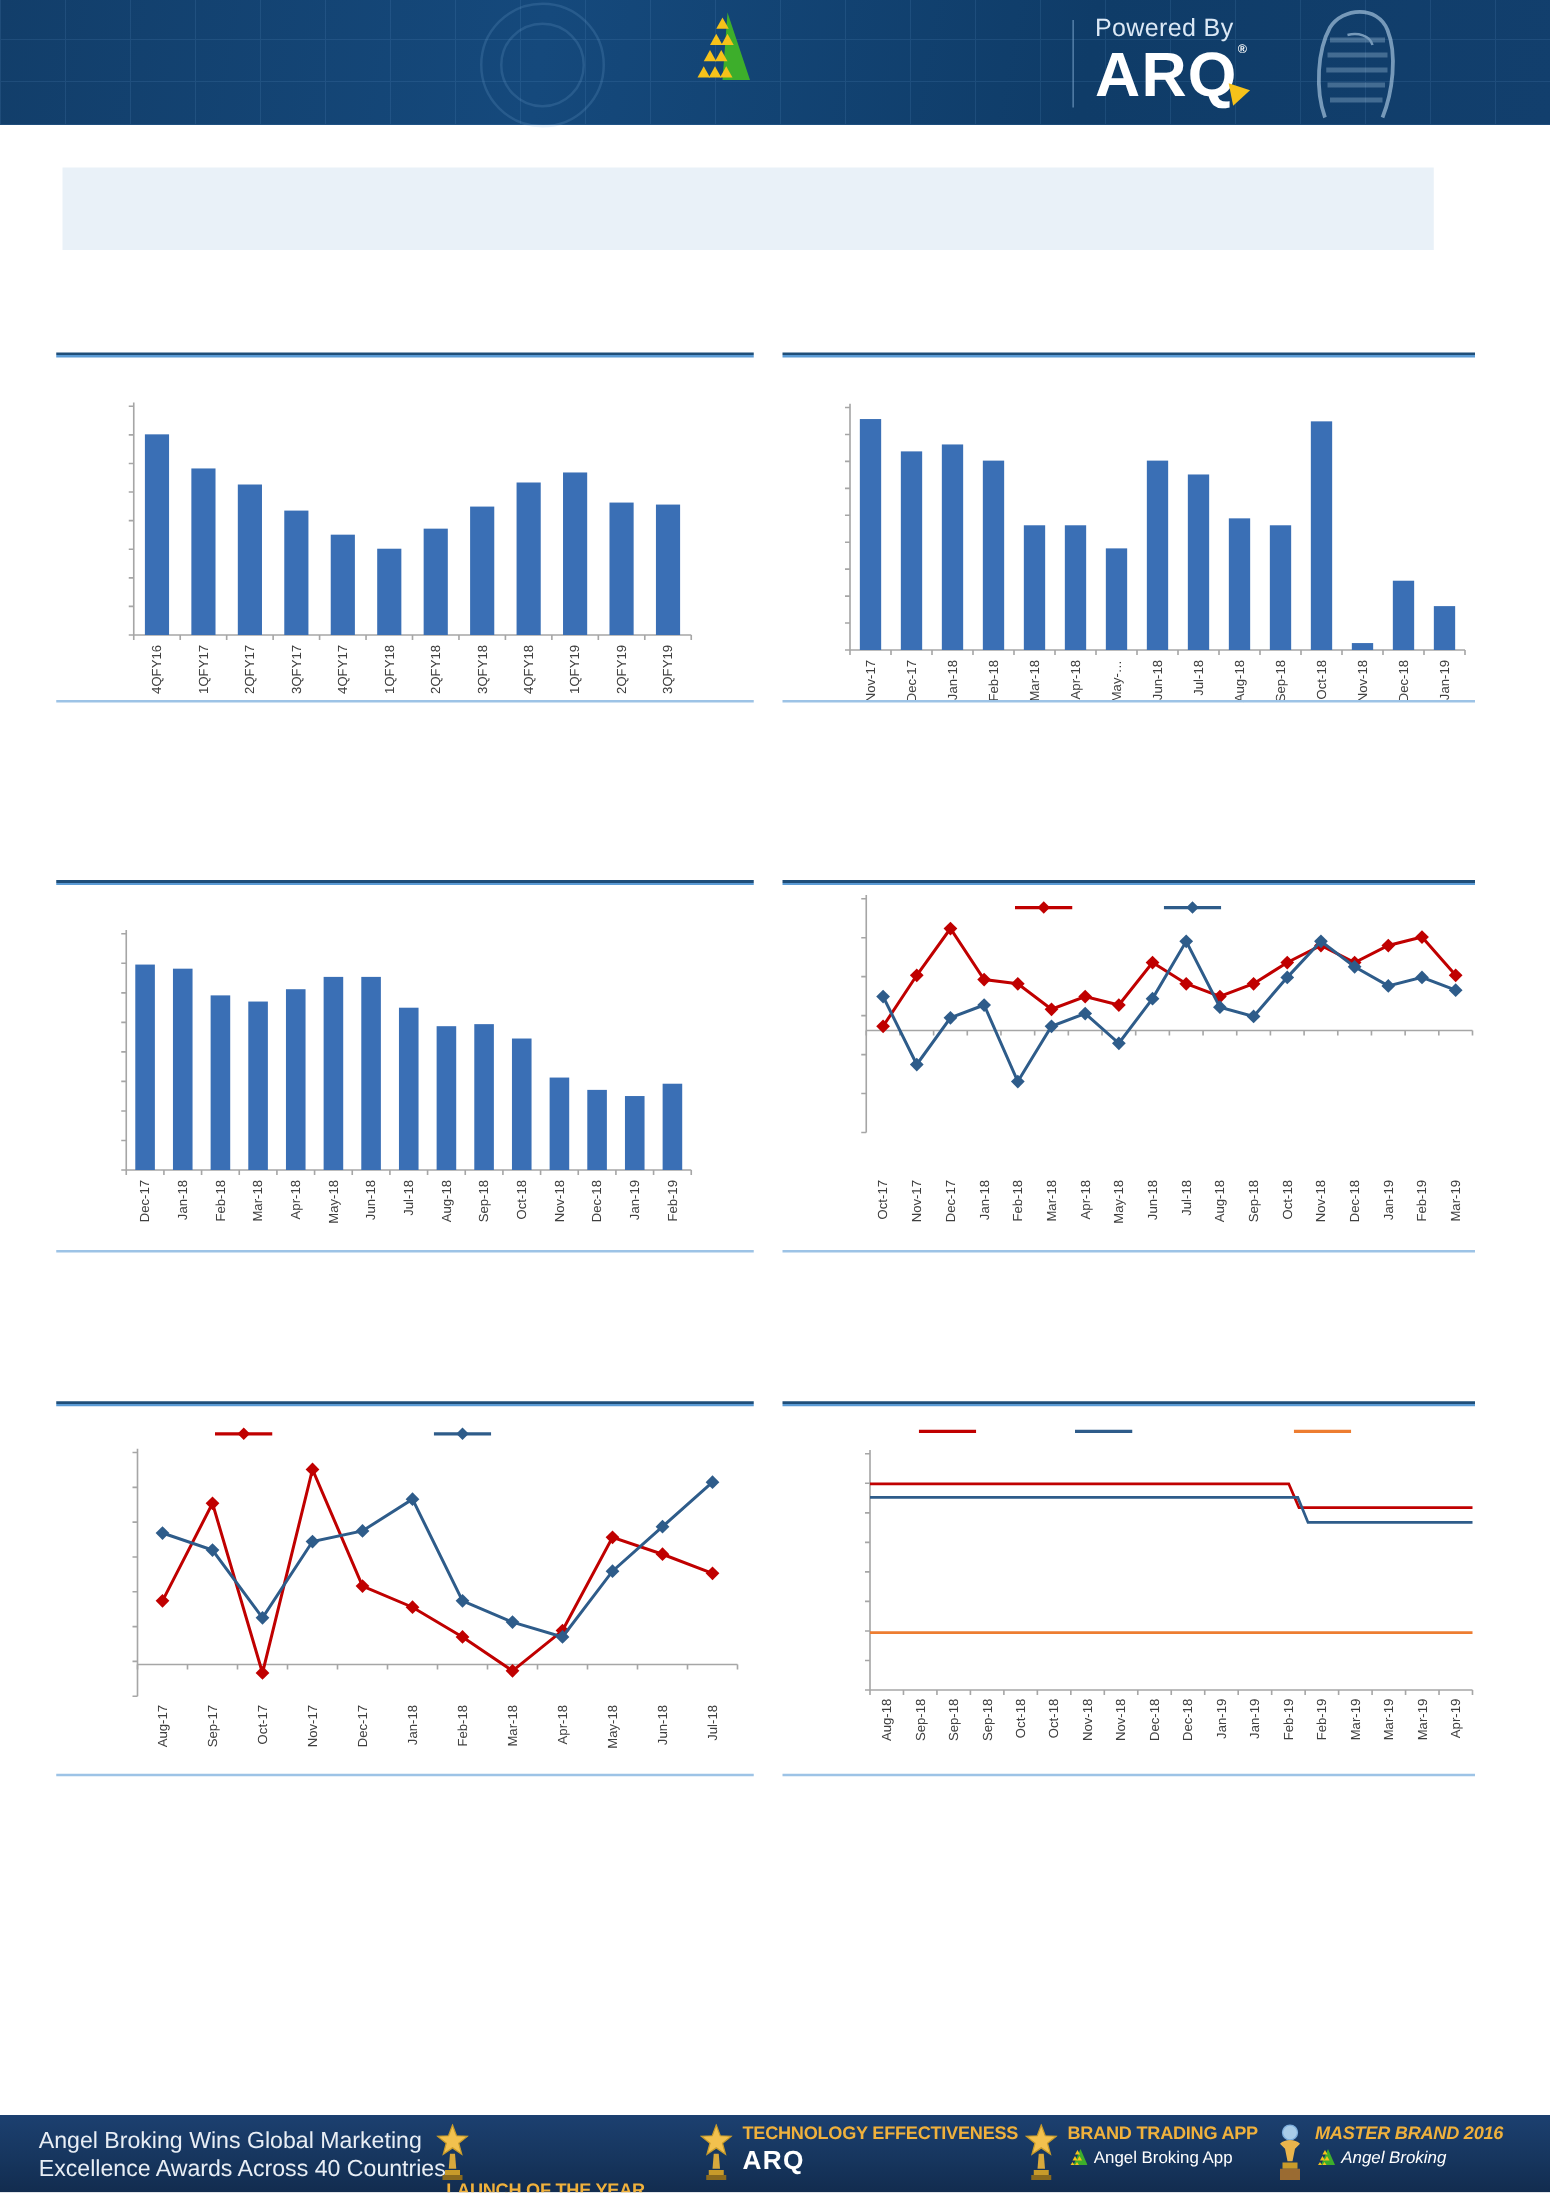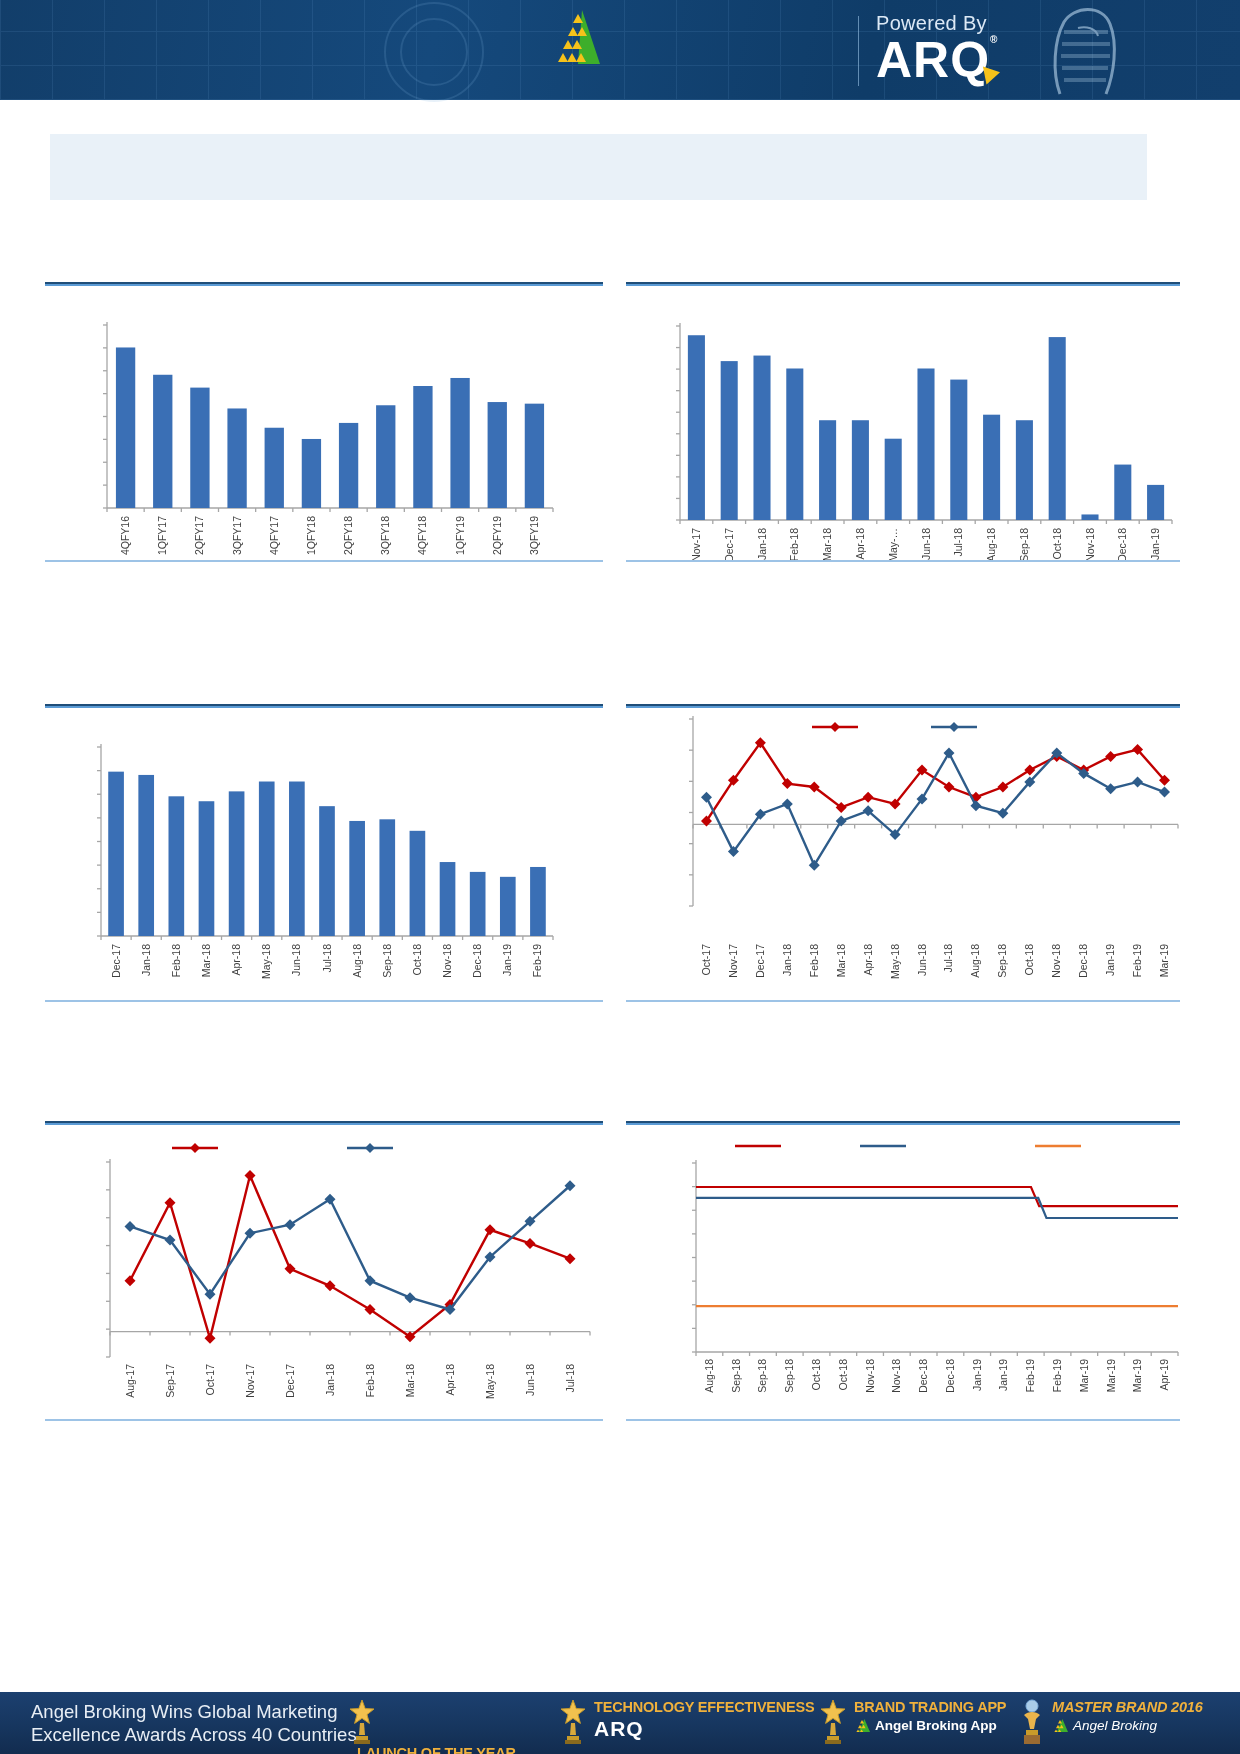--- a/index.html
+++ b/index.html
@@ -575,21 +575,21 @@
         <div class="award-title">BRAND TRADING APP</div>
         <div class="award-sub">
           <svg class="mini-pyramid" width="16" height="13" viewBox="0 0 20 16">
             <path d="M13 0 L20 16 L6 16 Z" fill="#3DAE2B"></path>
             <path d="M10 1 L12.5 5.5 L7.5 5.5 Z" fill="#F6C21A"></path>
             <path d="M7.5 7 L10 11.5 L5 11.5 Z" fill="#F6C21A"></path>
             <path d="M12 7 L14.5 11.5 L9.5 11.5 Z" fill="#F6C21A"></path>
             <path d="M5 13 L7 16 L3 16 Z" fill="#F6C21A"></path>
             <path d="M9.5 13 L11.5 16 L7.5 16 Z" fill="#F6C21A"></path>
           </svg>
-          <span class="ab-text" style="font-weight:bold;">Angel Broking App</span>
+          <span class="ab-text" style="font-weight:normal;">Angel Broking App</span>
         </div>
       </div>
     </div>
 
     <div class="award" style="left:1020px;font-style:italic;">
       <svg width="24" height="46" viewBox="0 0 24 46">
         <circle cx="12" cy="7" r="6" fill="#A9CCE8" stroke="#7FAFDD"></circle>
         <path d="M4 16 C8 12 16 12 20 16 L16 20 L14 30 H10 L8 20 Z" fill="#E9B44C"></path>
         <rect x="6" y="31" width="12" height="5" fill="#C89B2A"></rect>
         <rect x="4" y="36" width="16" height="9" fill="#9A6B32"></rect>

